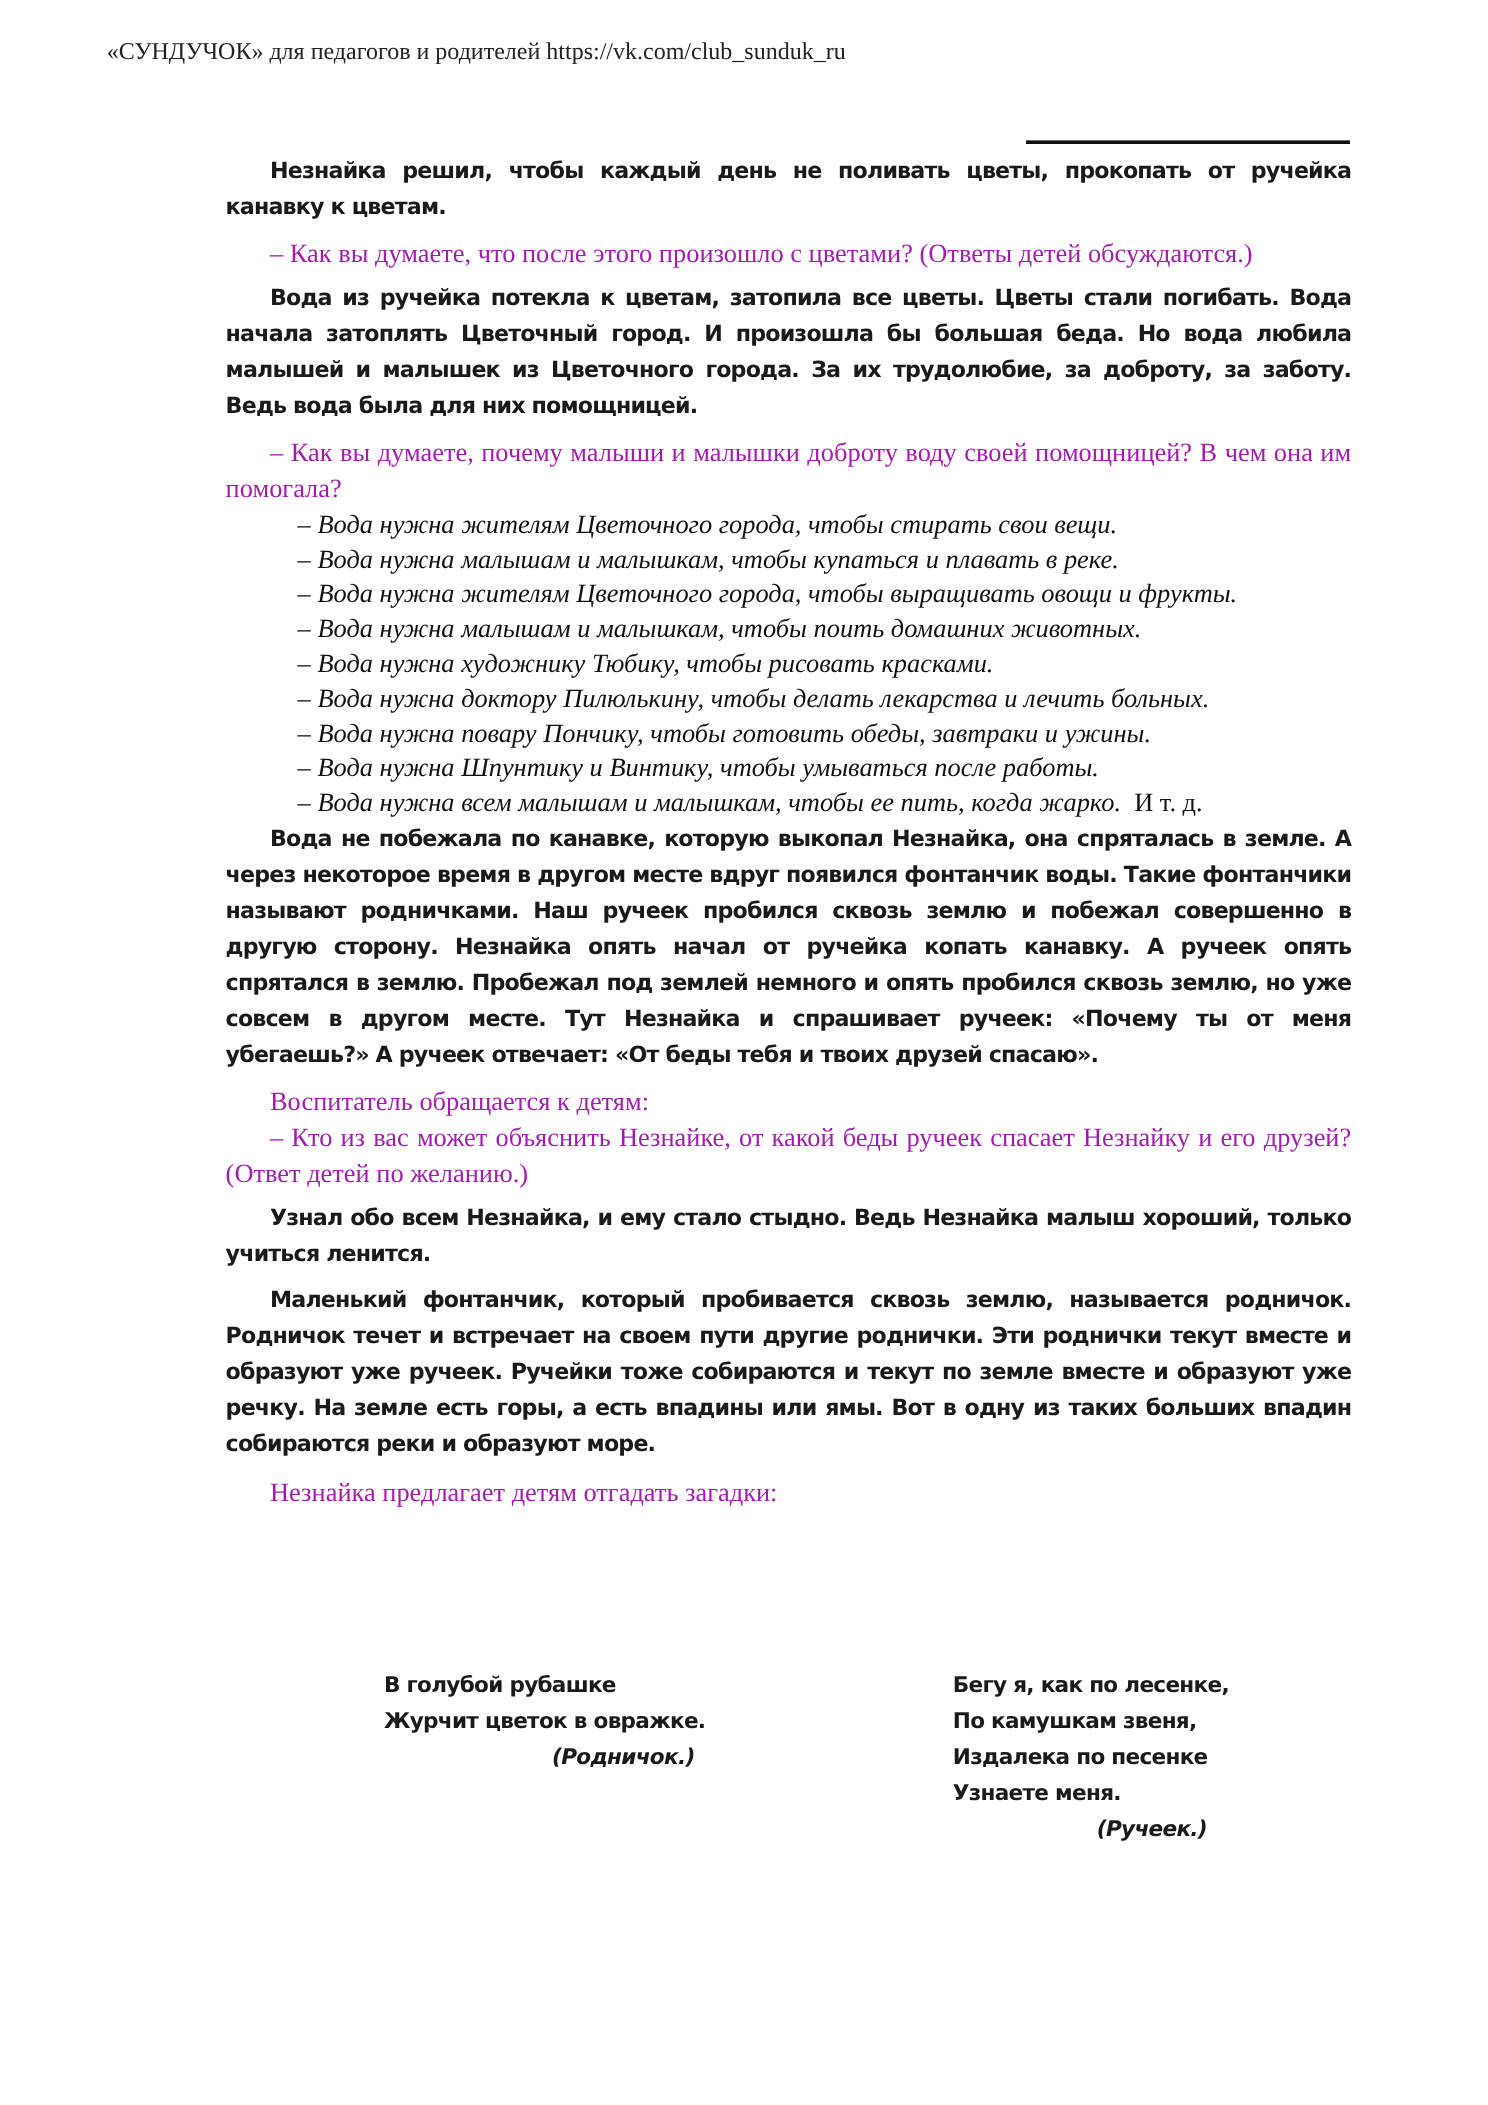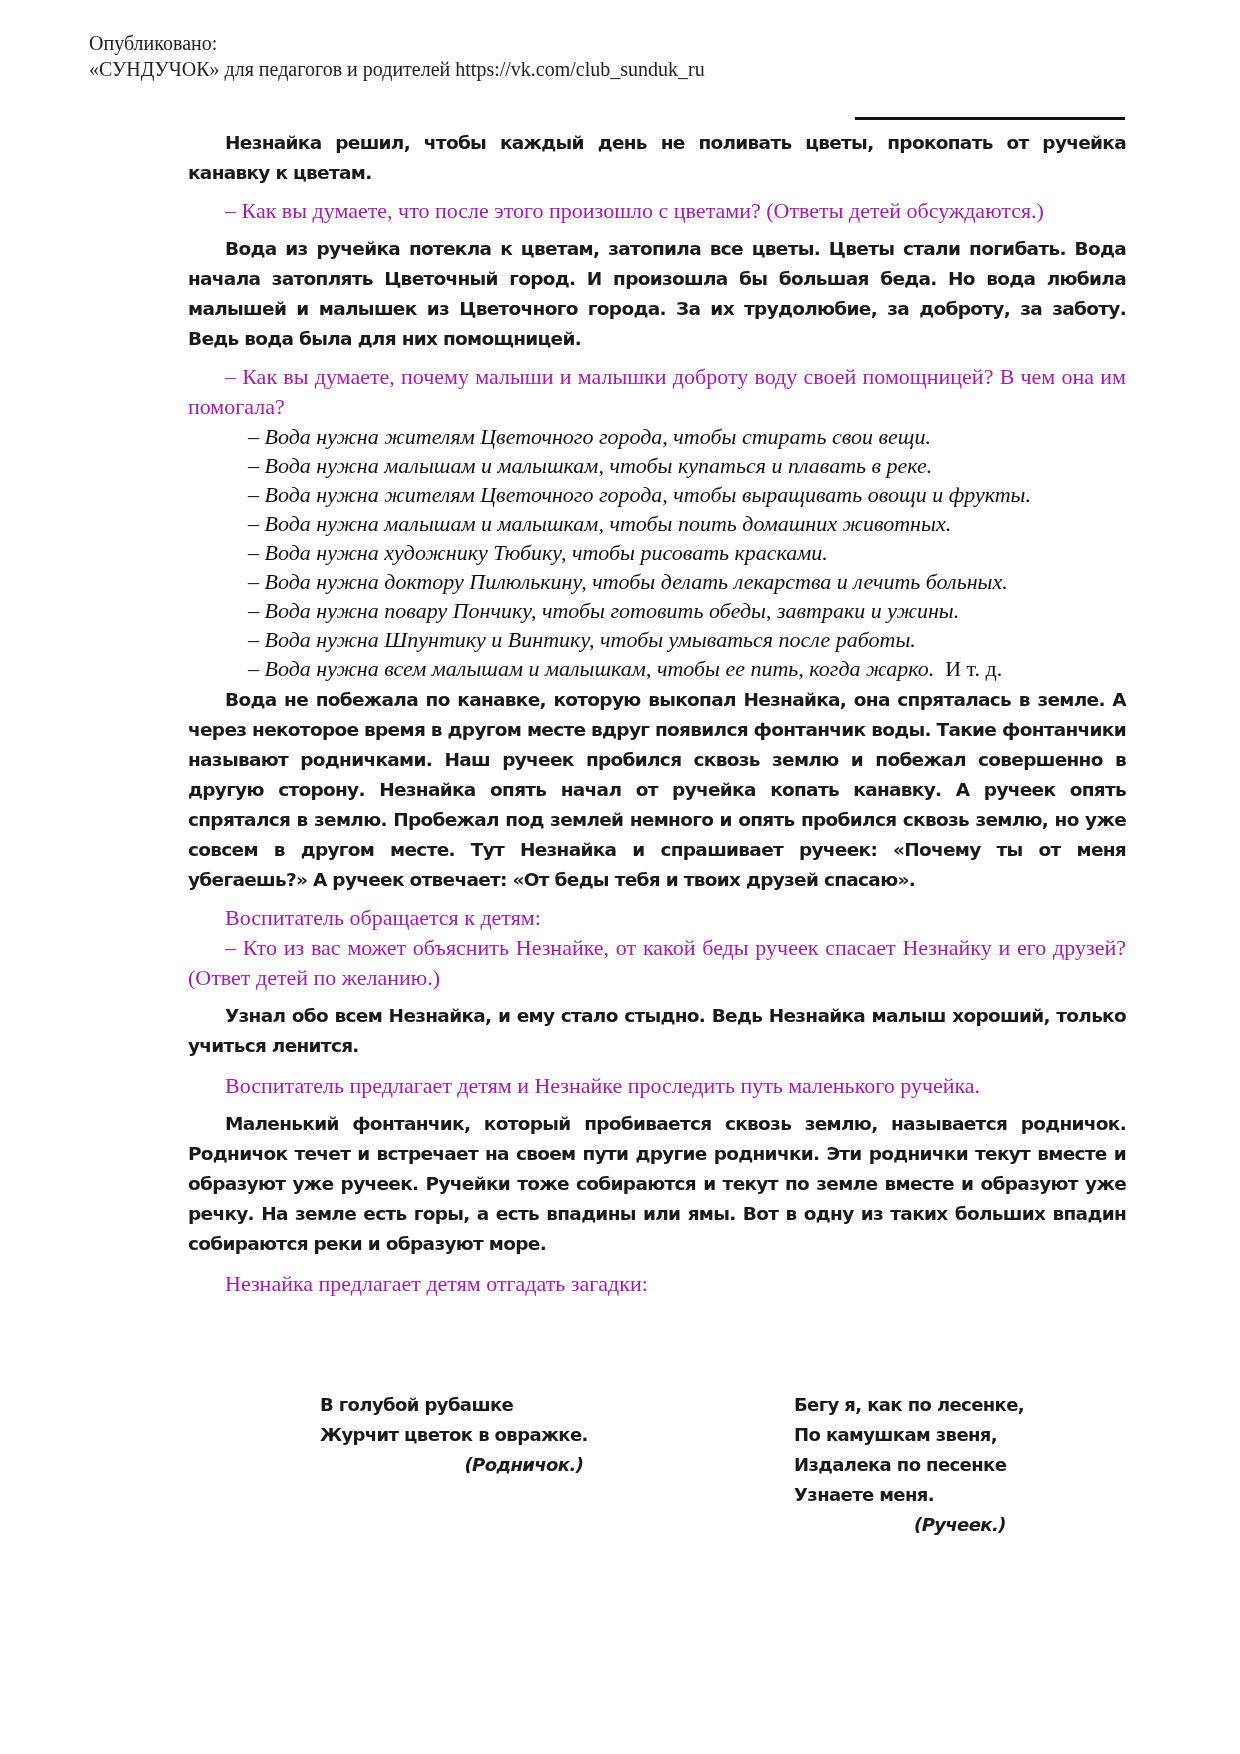--- a/index.html
+++ b/index.html
@@ -14,21 +14,20 @@
     .list { font-family: "Liberation Serif", serif; font-style: italic; font-size: 22px; line-height: 29px; padding-left: 60px; }
     .list div { white-space: nowrap; }
     .riddles { position: absolute; top: 1390px; left: 0; width: 1240px; }
     .riddle { position: absolute; font-family: "DejaVu Sans", sans-serif; font-weight: bold; font-size: 18px; line-height: 30px; letter-spacing: -0.6px; color: #1a1a1a; margin-left: 48px; }
     .riddle .ans { font-style: italic; }
   </style>
 </head>
 <body>
 
 <div class="header">
-  <div>Опубликовано:</div>
   <div>«СУНДУЧОК» для педагогов и родителей https://vk.com/club_sunduk_ru</div>
 </div>
 
 <div class="rule"></div>
 
 <div class="page">
   <p class="sans ind" style="margin-top:0;">Незнайка решил, чтобы каждый день не поливать цветы, прокопать от ручейка канавку к цветам.</p>
   <p class="serif ind" style="margin-top:8px;">– Как вы думаете, что после этого произошло с цветами? (Ответы детей обсуждаются.)</p>
   <p class="sans ind" style="margin-top:8px;">Вода из ручейка потекла к цветам, затопила все цветы. Цветы стали погибать. Вода начала затоплять Цветочный город. И произошла бы большая беда. Но вода любила малышей и малышек из Цветочного города. За их трудолюбие, за доброту, за заботу. Ведь вода была для них помощницей.</p>
   <p class="serif ind" style="margin-top:8px;">– Как вы думаете, почему малыши и малышки доброту воду своей помощницей? В чем она им помогала?</p>
@@ -40,30 +39,29 @@
     <div>– Вода нужна художнику Тюбику, чтобы рисовать красками.</div>
     <div>– Вода нужна доктору Пилюлькину, чтобы делать лекарства и лечить больных.</div>
     <div>– Вода нужна повару Пончику, чтобы готовить обеды, завтраки и ужины.</div>
     <div>– Вода нужна Шпунтику и Винтику, чтобы умываться после работы.</div>
     <div><span>– Вода нужна всем малышам и малышкам, чтобы ее пить, когда жарко.</span>&nbsp; <span style="font-style:normal;text-align:right;">И т. д.</span></div>
   </div>
   <p class="sans ind" style="margin-top:2px;">Вода не побежала по канавке, которую выкопал Незнайка, она спряталась в земле. А через некоторое время в другом месте вдруг появился фонтанчик воды. Такие фонтанчики называют родничками. Наш ручеек пробился сквозь землю и побежал совершенно в другую сторону. Незнайка опять начал от ручейка копать канавку. А ручеек опять спрятался в землю. Пробежал под землей немного и опять пробился сквозь землю, но уже совсем в другом месте. Тут Незнайка и спрашивает ручеек: «Почему ты от меня убегаешь?» А ручеек отвечает: «От беды тебя и твоих друзей спасаю».</p>
   <p class="serif ind" style="margin-top:8px;">Воспитатель обращается к детям:</p>
   <p class="serif ind">– Кто из вас может объяснить Незнайке, от какой беды ручеек спасает Незнайку и его друзей? (Ответ детей по желанию.)</p>
   <p class="sans ind" style="margin-top:8px;">Узнал обо всем Незнайка, и ему стало стыдно. Ведь Незнайка малыш хороший, только учиться ленится.</p>
-  <p class="serif ind" style="margin-top:10px;">Воспитатель предлагает детям и Незнайке проследить путь маленького ручейка.</p>
   <p class="sans ind" style="margin-top:8px;">Маленький фонтанчик, который пробивается сквозь землю, называется родничок. Родничок течет и встречает на своем пути другие роднички. Эти роднички текут вместе и образуют уже ручеек. Ручейки тоже собираются и текут по земле вместе и образуют уже речку. На земле есть горы, а есть впадины или ямы. Вот в одну из таких больших впадин собираются реки и образуют море.</p>
   <p class="serif ind" style="margin-top:10px;">Незнайка предлагает детям отгадать загадки:</p>
 </div>
 
 <div class="riddles">
   <div class="riddle" style="left:272px; top:0;">
     <div>В голубой рубашке</div>
     <div>Журчит цветок в овражке.</div>
-    <div class="ans" style="padding-left:140px;text-align:center;">(Родничок.)</div>
+    <div class="ans" style="padding-left:140px;">(Родничок.)</div>
   </div>
   <div class="riddle" style="left:746px; top:0;">
     <div>Бегу я, как по лесенке,</div>
     <div>По камушкам звеня,</div>
     <div>Издалека по песенке</div>
     <div>Узнаете меня.</div>
     <div class="ans" style="padding-left:120px;">(Ручеек.)</div>
   </div>
 </div>
 

